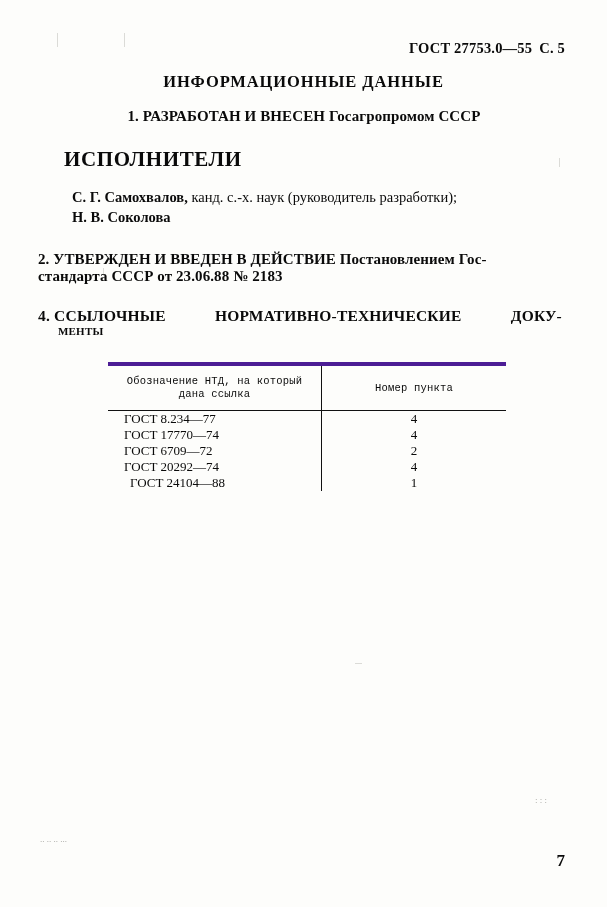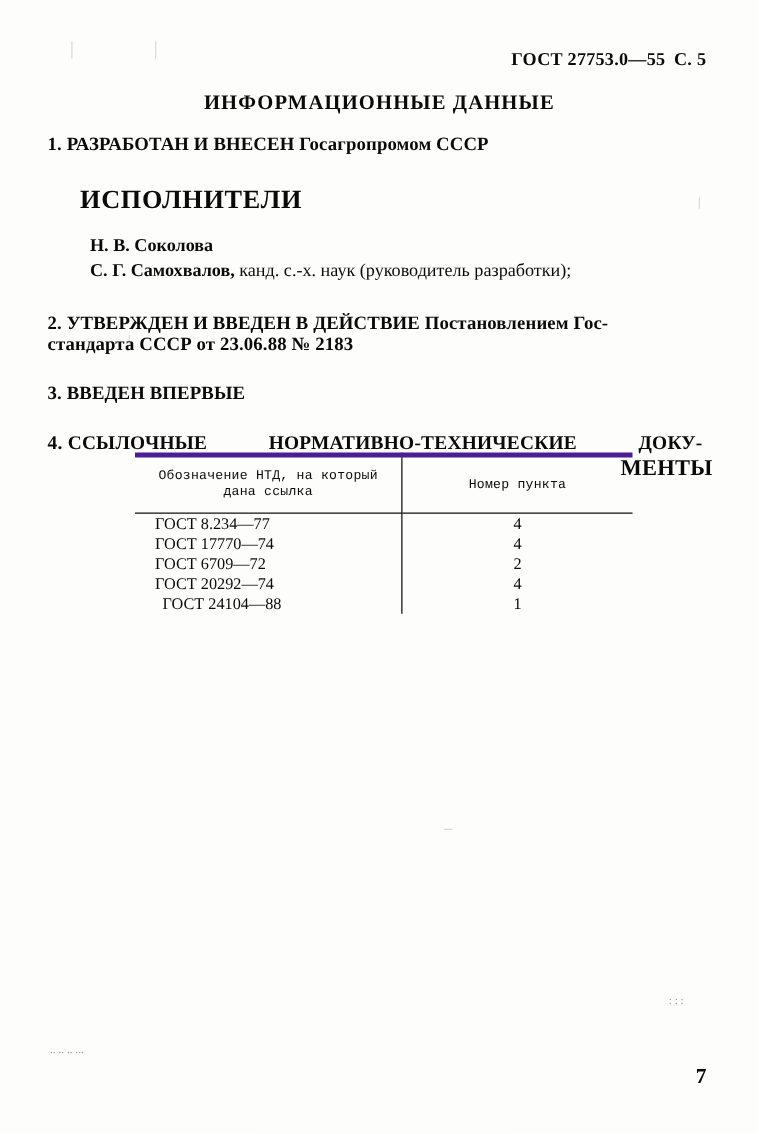--- a/index.html
+++ b/index.html
@@ -63,21 +63,21 @@
     font-weight: bold;
     letter-spacing: .1px;
     margin-bottom: 2px;
   }
   .item .num {
     font-weight: bold;
   }
   .item .reg {
     font-weight: bold;
   }
-  .sect1 { margin-top: 0; }
+  .sect1 { margin-top: 0; text-align: center; }
   .performers {
     margin-top: 22px;
     margin-left: 26px;
     font-size: 21px;
     font-weight: bold;
     letter-spacing: .6px;
   }
   .names {
     margin-top: 16px;
     margin-left: 34px;
@@ -100,24 +100,23 @@
   .sect4 .line1 {
     display: flex;
     justify-content: space-between;
     width: 524px;
     font-size: 15.5px;
     font-weight: bold;
     letter-spacing: .2px;
   }
   .sect4 .line2 {
     margin-left: 20px;
-    font-size: 18px;
-    font-weight: bold;
-    letter-spacing: .2px;
-    text-align: right;
+    font-size: 11px;
+    font-weight: bold;
+    letter-spacing: .2px;
   }
   table.refs {
     position: absolute;
     left: 108px;
     top: 362px;
     width: 398px;
     border-collapse: collapse;
     font-family: "Liberation Serif", serif;
   }
   table.refs th {
@@ -190,42 +189,38 @@
     <div class="item sect1">
       <span class="num">1.</span>
       <span>РАЗРАБОТАН И ВНЕСЕН</span>
       <span class="reg">Госагропромом СССР</span>
     </div>
 
     <div class="performers">ИСПОЛНИТЕЛИ</div>
 
     <div class="names">
       <div>
+        <span class="nm">С. Г. Самохвалов,</span>
+        <span class="rest">канд. с.-х. наук (руководитель разработки);</span>
+      </div>
+      <div>
         <span class="nm">Н. В. Соколова</span>
         <span class="rest"></span>
-      </div>
-      <div>
-        <span class="nm">С. Г. Самохвалов,</span>
-        <span class="rest">канд. с.-х. наук (руководитель разработки);</span>
       </div>
     </div>
 
     <div class="item sect2">
       <div>
         <span class="num">2.</span>
         <span>УТВЕРЖДЕН И ВВЕДЕН В ДЕЙСТВИЕ</span>
         <span class="reg">Постановлением Гос-</span>
       </div>
       <div class="l2">стандарта СССР от 23.06.88 № 2183</div>
     </div>
 
-    <div class="item sect3">
-      <span class="num">3.</span>
-      <span>ВВЕДЕН ВПЕРВЫЕ</span>
-    </div>
 
     <div class="sect4">
       <div class="line1">
         <span>
           <span>4.</span>
           <span>ССЫЛОЧНЫЕ</span>
         </span>
         <span>НОРМАТИВНО-ТЕХНИЧЕСКИЕ</span>
         <span>ДОКУ-</span>
       </div>

